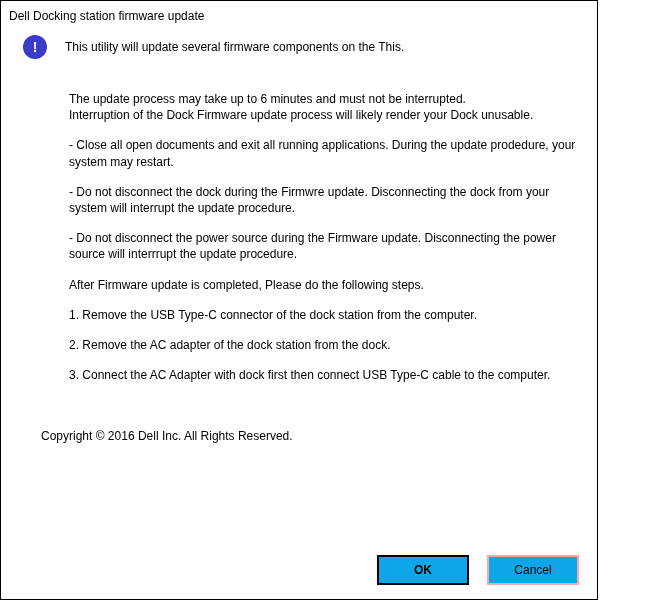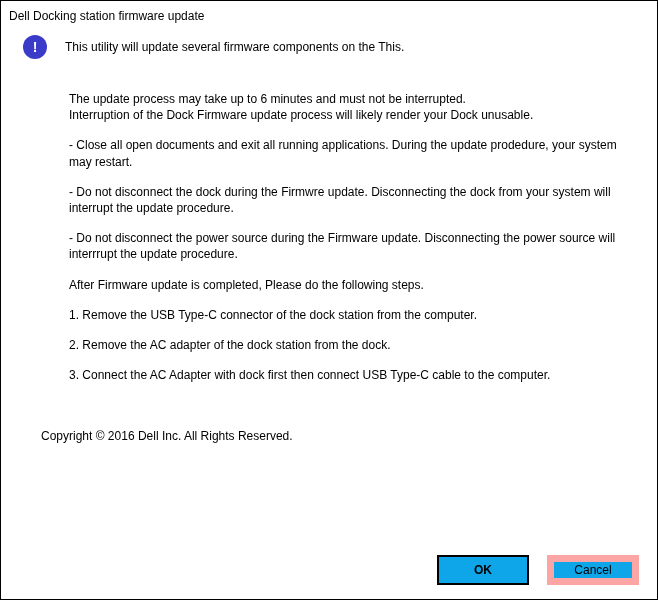--- a/index.html
+++ b/index.html
@@ -7,21 +7,21 @@
       margin: 0;
       padding: 0;
     }
     body {
       font-family: "Segoe UI", Tahoma, Arial, sans-serif;
       font-size: 12px;
       color: #000;
       background: #fff;
     }
     .dialog {
-      width: 658px;
+      width: 598px;
       height: 600px;
       border: 1px solid #000;
       background: #fff;
       position: relative;
       padding: 8px 0 0 0;
     }
     .title {
       font-size: 12px;
       padding: 0 8px 6px 8px;
     }
@@ -74,21 +74,21 @@
       font-family: inherit;
       font-size: 12px;
       cursor: pointer;
       padding: 0;
     }
     .btn-ok {
       border: 2px solid #000;
       font-weight: bold;
     }
     .btn-cancel {
-      border: 7px solid #fca5a5;
+      border: 2px solid #fca5a5;
     }
   </style>
 </head>
 <body>
 
 <div class="dialog">
   <div class="title">Dell Docking station firmware update</div>
 
   <div class="header-row">
     <span class="info-icon">!</span>

